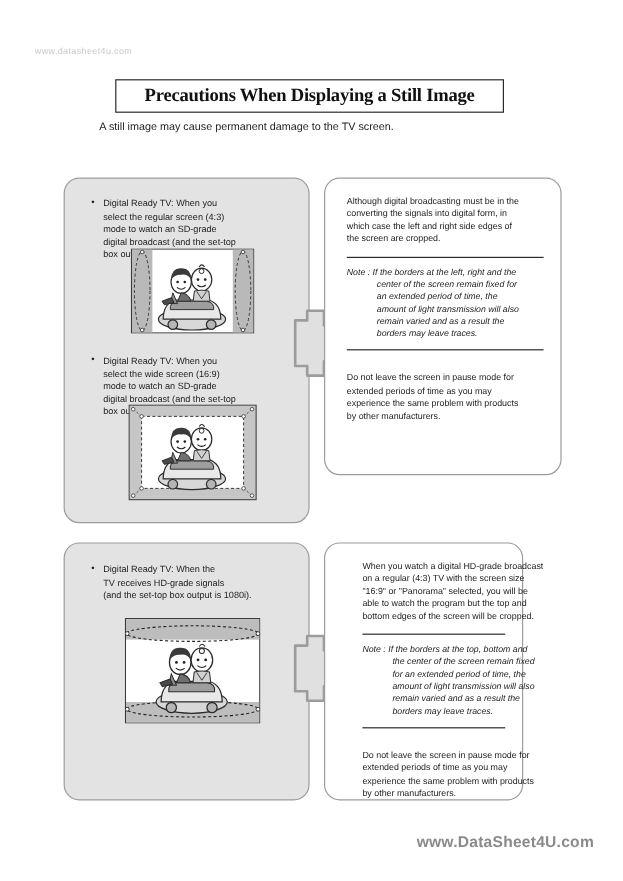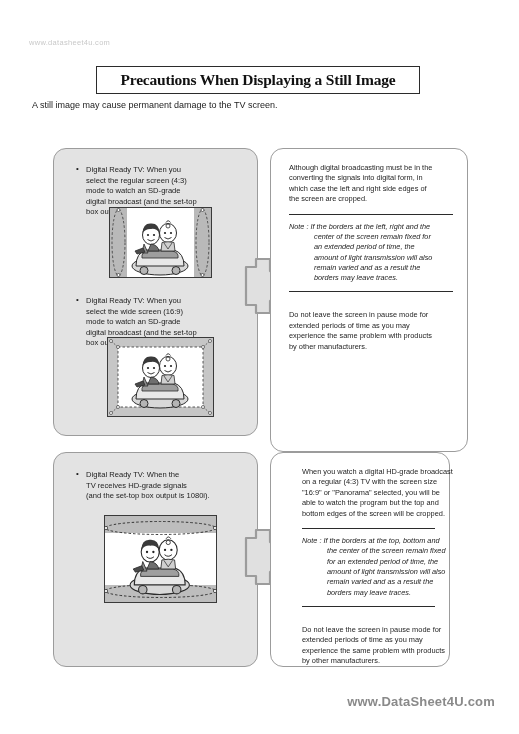--- a/index.html
+++ b/index.html
@@ -23,22 +23,22 @@
   }
   .title-box{
     position:absolute;left:96px;top:66px;width:322px;height:26px;
     border:1.4px solid #2b2b2b;background:#fff;
     display:flex;align-items:center;justify-content:center;
   }
   .title-box .ttl{
     font-size:15.5px;font-weight:bold;color:#111;letter-spacing:-.2px;font-family:Liberation Serif, serif;
   }
   .subtitle{
-    position:absolute;left:0;top:100px;width:411px;
-    font-size:9px;color:#232323;padding-left:32px;
+    position:absolute;left:0;top:100px;width:411px;text-align:center;
+    font-size:9px;color:#232323;
   }
 
   
   .section{position:absolute;left:0;width:519px;}
   .sec1{top:148px;height:290px;}
   .sec2{top:452px;height:240px;}
 
   .left-box{
     position:absolute;left:53px;top:0;
     background:#e3e3e3;border:1px solid #9c9c9c;
@@ -48,22 +48,22 @@
   .sec1 .left-box{width:205px;height:288px;}
   .sec2 .left-box{width:205px;height:215px;}
 
   .right-box{
     position:absolute;left:270px;top:0;
     background:#ffffff;border:1px solid #9c9c9c;
     border-radius:13px;
     box-sizing:border-box;
     padding:14px 14px 12px 18px;
   }
-  .sec1 .right-box{width:198px;height:304px;}
-  .sec2 .right-box{width:180px;height:215px;padding-left:31px;}
+  .sec1 .right-box{width:198px;height:248px;}
+  .sec2 .right-box{width:166px;height:215px;padding-left:31px;}
 
   .arrow{position:absolute;left:244px;width:44px;height:66px;}
   .sec1 .arrow{top:105px;}
   .sec2 .arrow{top:72px;}
 
   .bullet{
     font-size:7.6px;line-height:10.6px;color:#1d1d1d;
     padding-left:10px;position:relative;
   }
   .bullet .dot{position:absolute;left:0;top:-1px;font-size:8px;}

